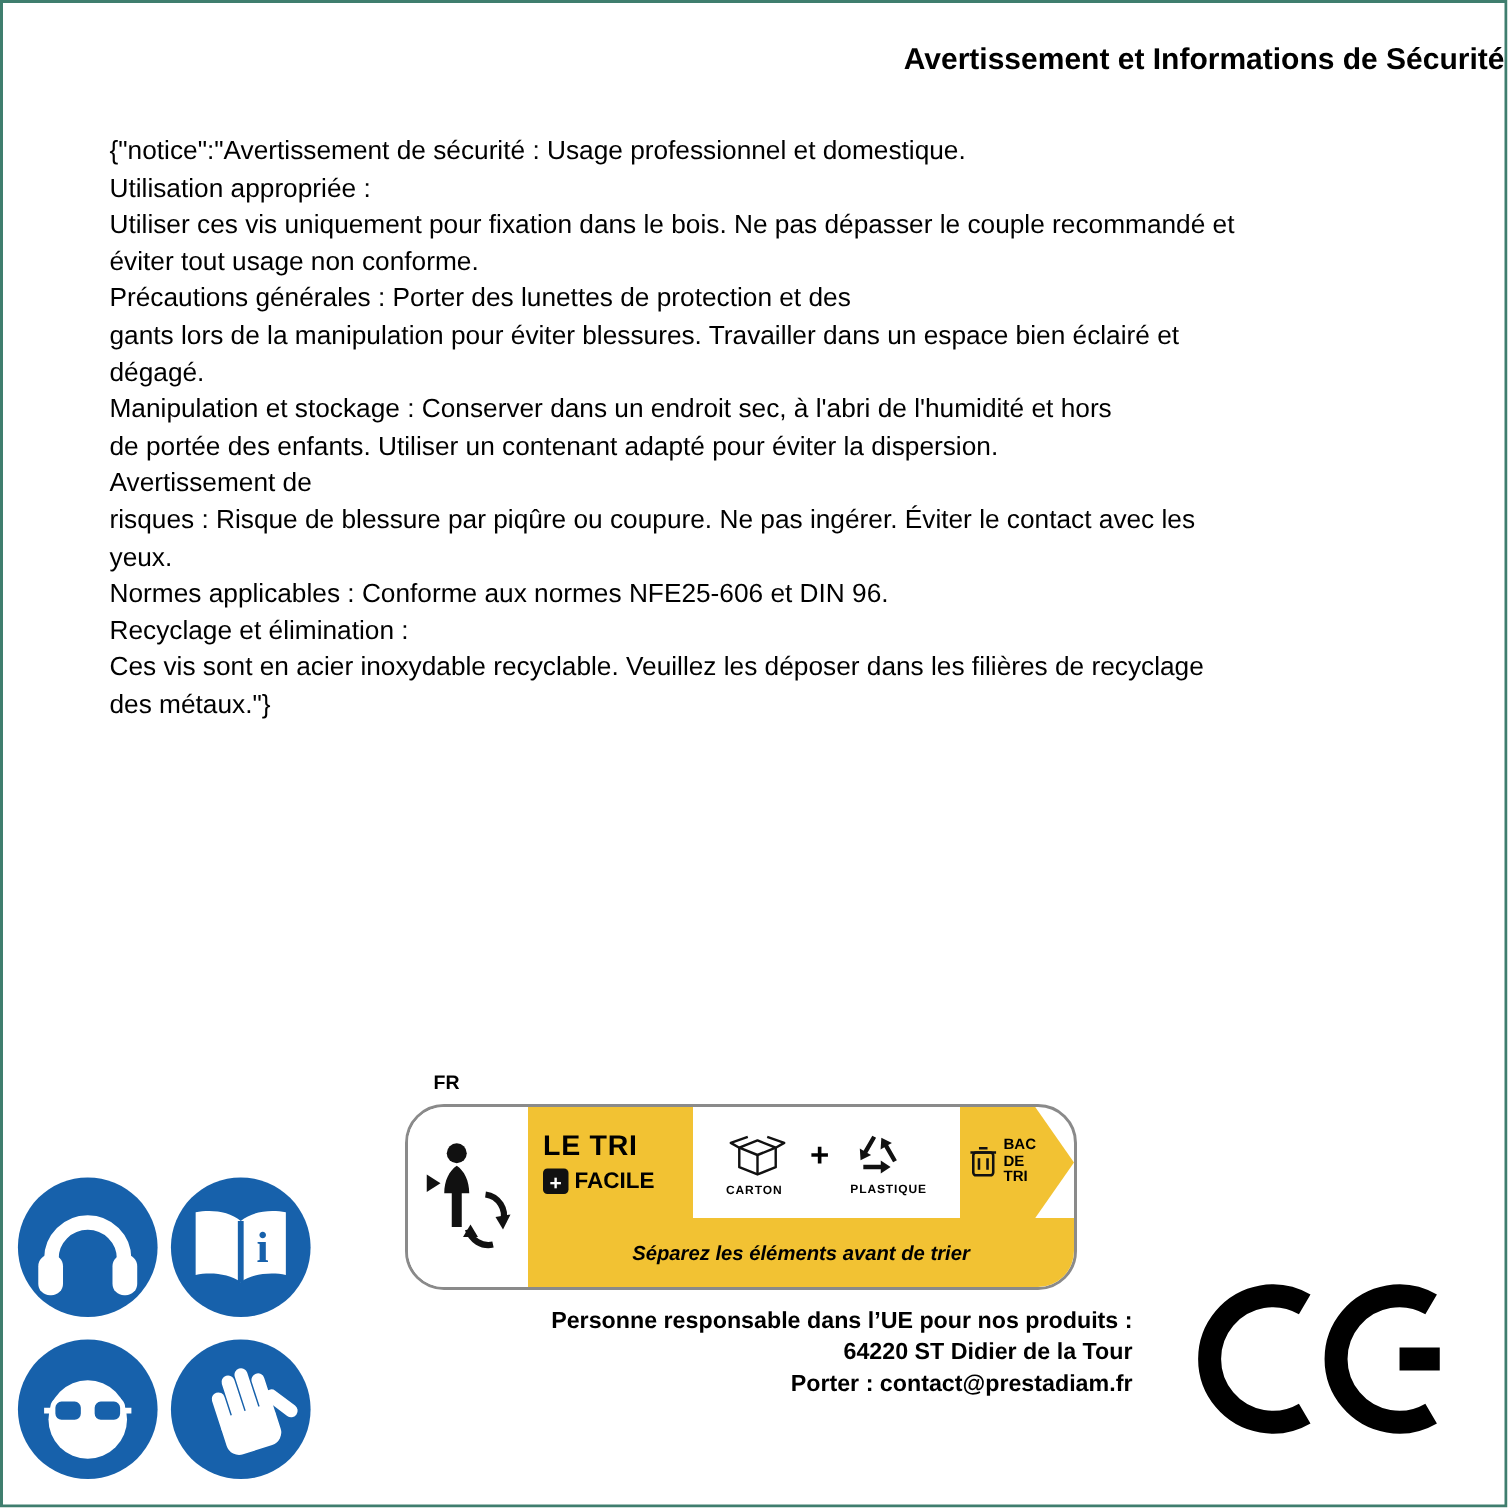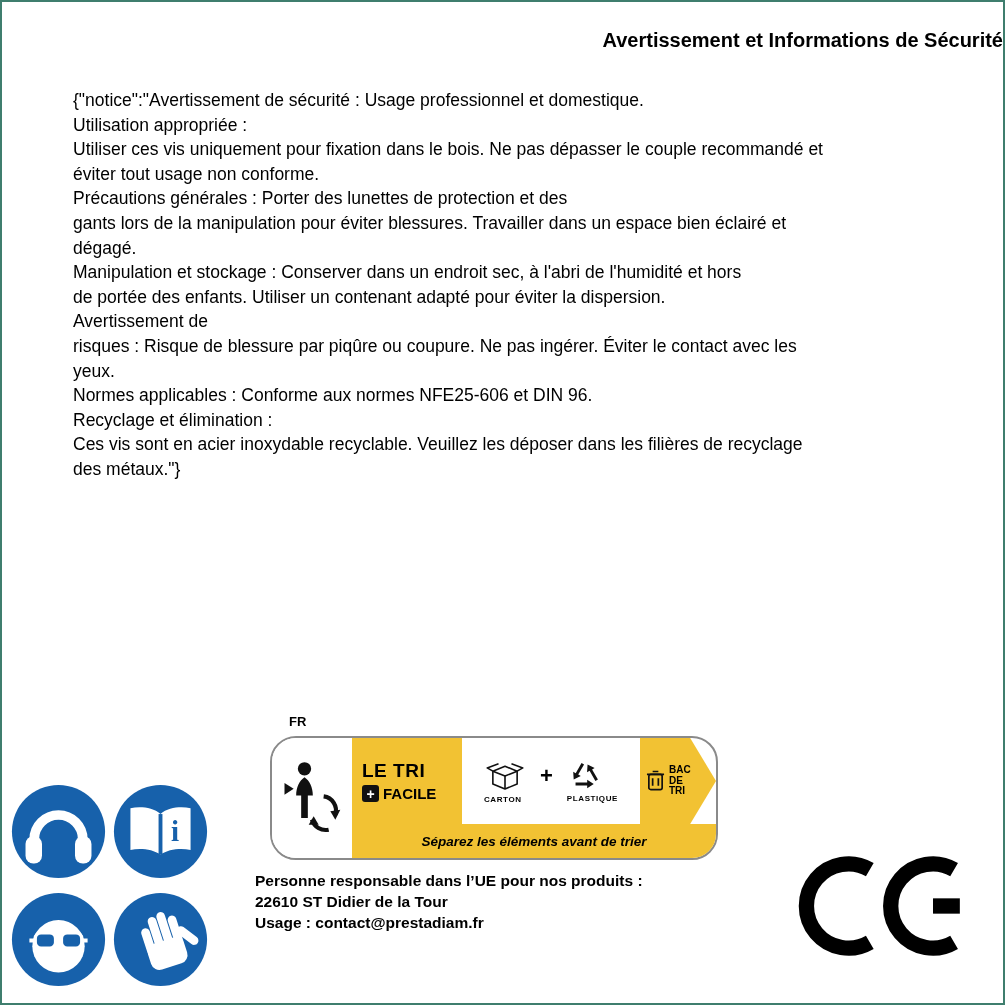--- a/index.html
+++ b/index.html
@@ -42,27 +42,27 @@
   .material { display:flex; flex-direction:column; gap:2px; }
   .material-label { font-size:8px; font-weight:bold; letter-spacing:0.6px; }
   .plus-sep { font-size:22px; font-weight:bold; margin-top:-10px; }
   .bin-flag {
     width:76px; background:#f2c233;
     clip-path:polygon(0 0, 66% 0, 100% 50%, 66% 100%, 0 100%);
     display:flex; align-items:center; padding-left:6px; gap:4px; box-sizing:border-box;
   }
   .bin-label { font-size:10px; font-weight:800; line-height:10.5px; white-space:pre-line; }
   .banner-bottom {
-    height:34px; background:#f2c233; display:flex; align-items:center; justify-content:center;
+    height:46px; background:#f2c233; display:flex; align-items:center; justify-content:center;
     font-style:italic; font-weight:bold; font-size:13.5px;
   }
 
   
   .responsible {
-    position:absolute; left:253px; top:869px; width:500px; text-align:left;
+    position:absolute; left:253px; top:869px; width:500px; text-align:right;
     font-weight:bold; font-size:15.5px; line-height:20.8px;
   }
 
   
   .ce-mark { position:absolute; left:795px; top:851px; }
 </style>
 </head>
 <body>
 
 <div class="page">
@@ -188,22 +188,22 @@
 DE
 TRI</div>
         </div>
       </div>
       <div class="banner-bottom">Séparez les éléments avant de trier</div>
     </div>
   </div>
 
   <div class="responsible">
     <div>Personne responsable dans l’UE pour nos produits :</div>
-    <div>22610 ST Didier de la Tour</div>
-    <div>Usage : contact@prestadiam.fr</div>
+    <div>64220 ST Didier de la Tour</div>
+    <div>Porter : contact@prestadiam.fr</div>
   </div>
 
   <div class="ce-mark">
     <svg width="182" height="106" viewBox="0 0 190 108">
       <g fill="none" stroke="#000" stroke-width="16">
         <path d="M 76 16 A 44 44 0 1 0 76 92"></path>
         <path d="M 164 16 A 44 44 0 1 0 164 92"></path>
         <path d="M 142 54 H 170"></path>
       </g>
     </svg>

